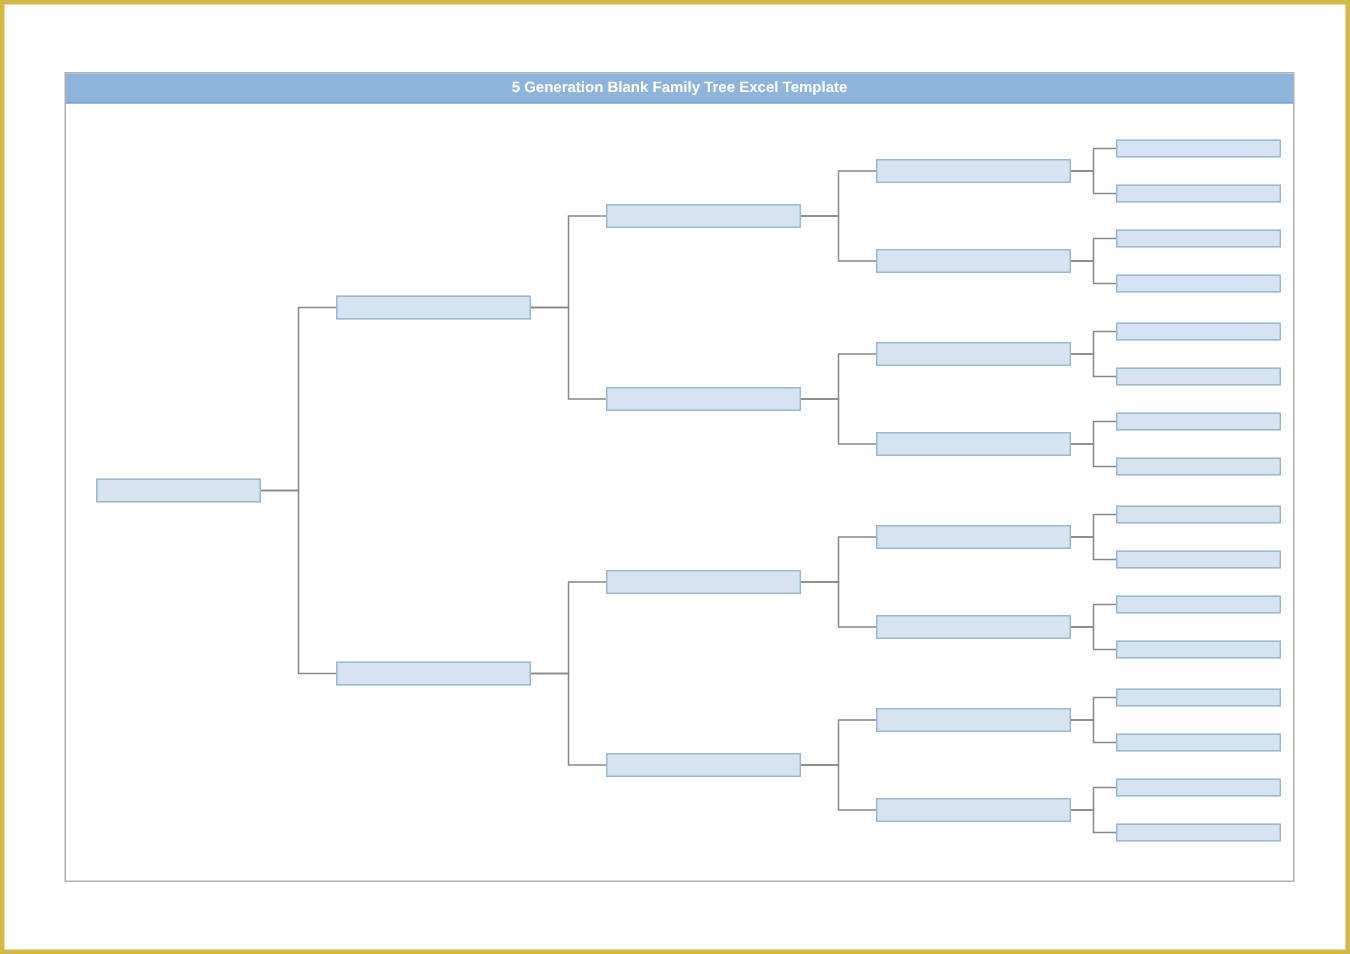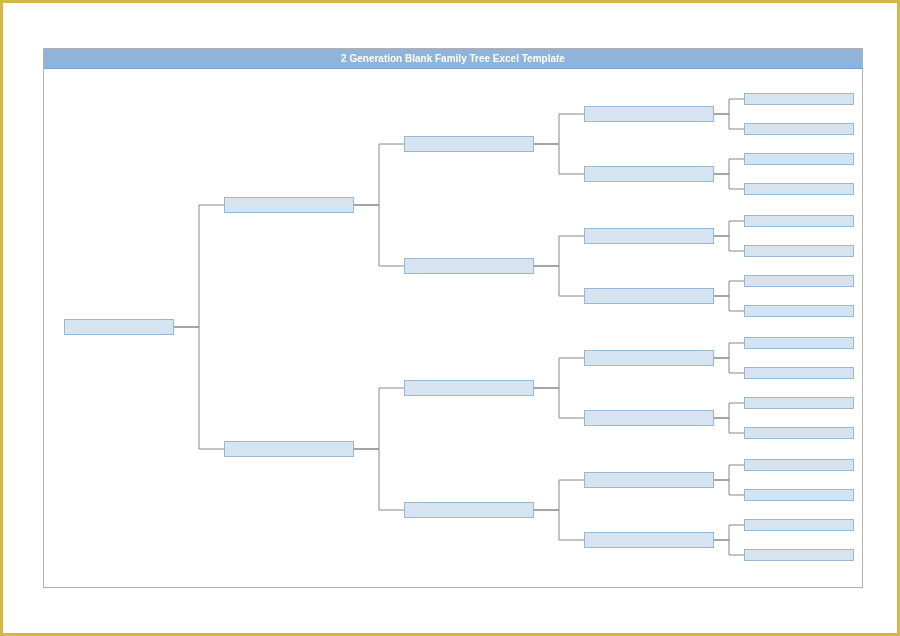--- a/index.html
+++ b/index.html
@@ -54,21 +54,21 @@
       border: 1px solid #9bb8d3;
       font-size: 8px;
       color: #333;
     }
   </style>
 </head>
 <body>
 
 <div class="outer-frame">
   <div class="chart-container">
-    <div class="title-bar">2 Generation Blank Family Tree Excel Template</div>
+    <div class="title-bar">5 Generation Blank Family Tree Excel Template</div>
     <div class="tree-area">
       <svg width="820" height="520" style="position:absolute;top:0;left:0;">
 
         <path d="M 130 258 L 155 258 L 155 136 L 180 136" stroke="#888" stroke-width="1" fill="none"></path>
         <path d="M 130 258 L 155 258 L 155 380 L 180 380" stroke="#888" stroke-width="1" fill="none"></path>
 
         <path d="M 310 136 L 335 136 L 335 75 L 360 75" stroke="#888" stroke-width="1" fill="none"></path>
         <path d="M 310 136 L 335 136 L 335 197 L 360 197" stroke="#888" stroke-width="1" fill="none"></path>
 
         <path d="M 310 380 L 335 380 L 335 319 L 360 319" stroke="#888" stroke-width="1" fill="none"></path>

